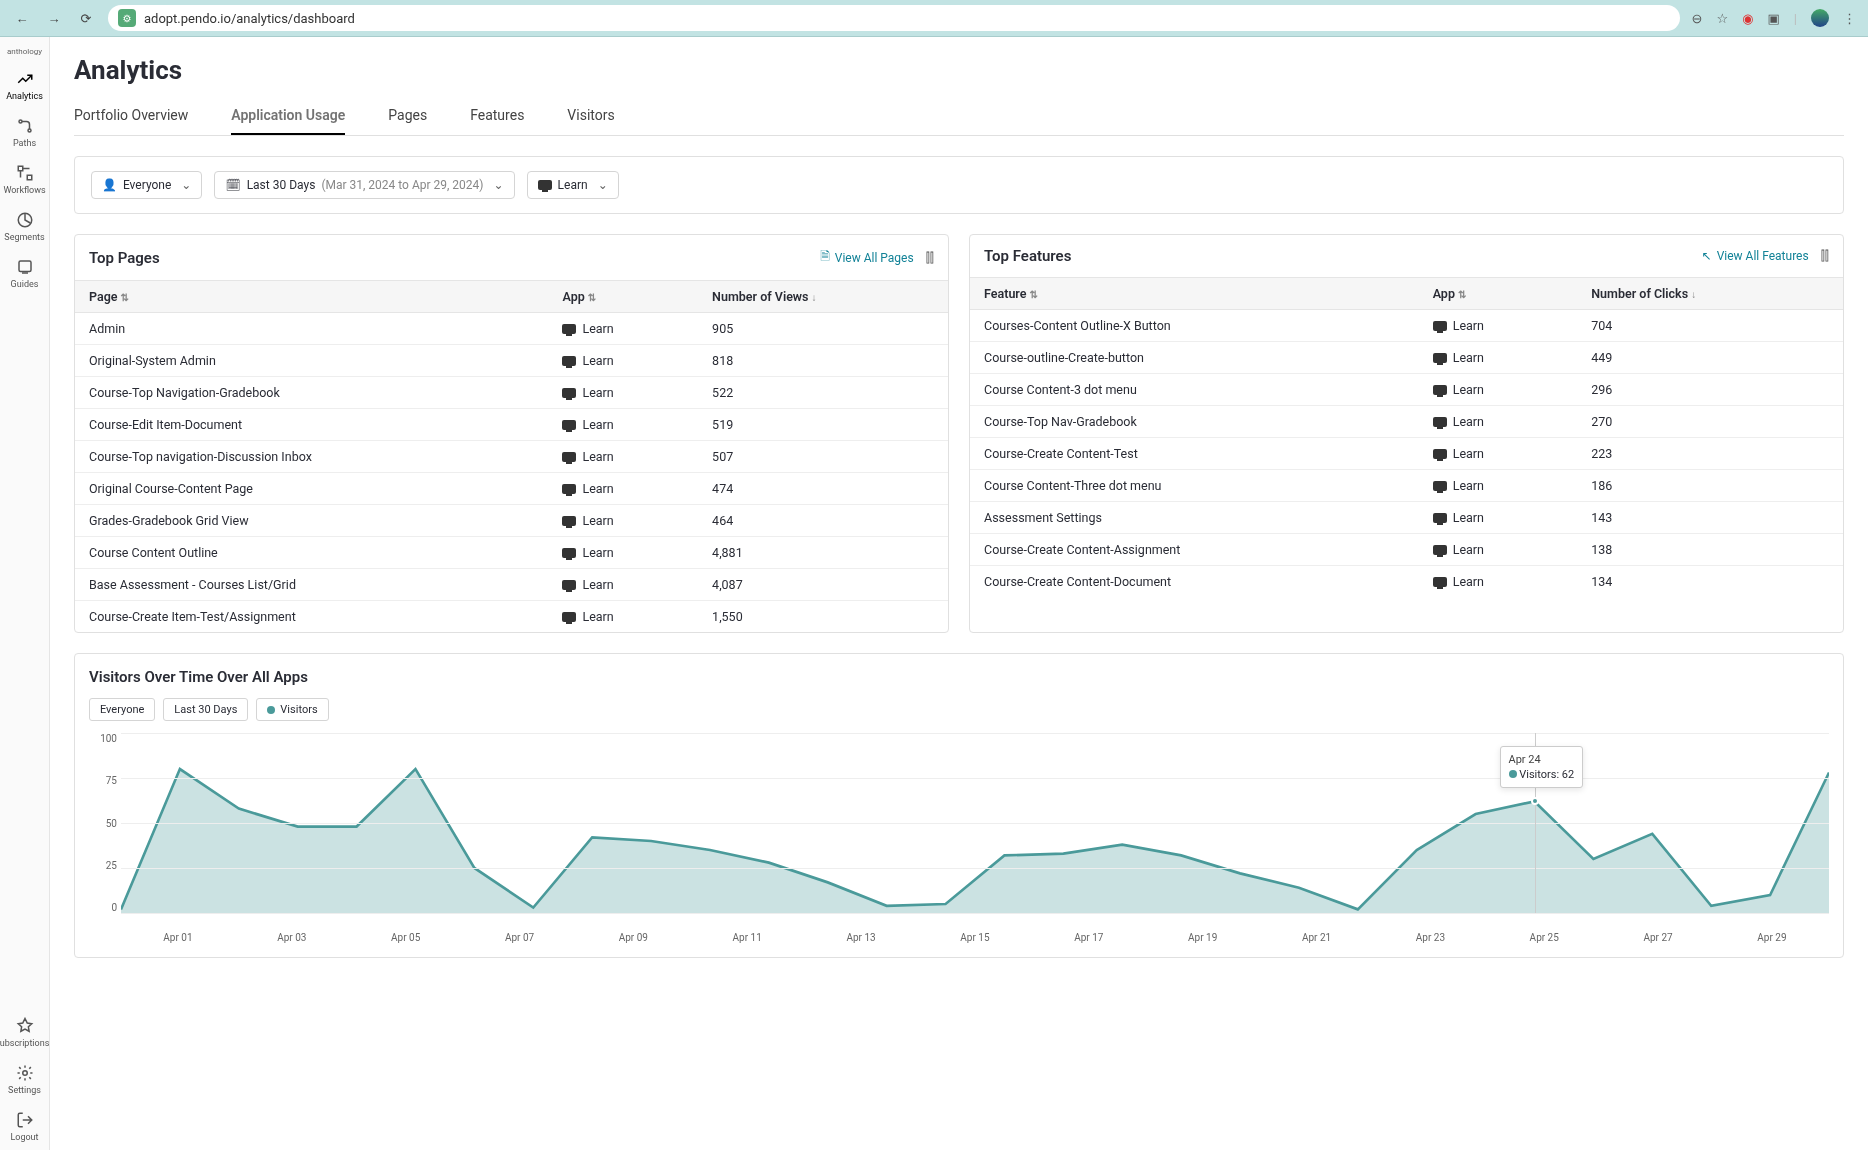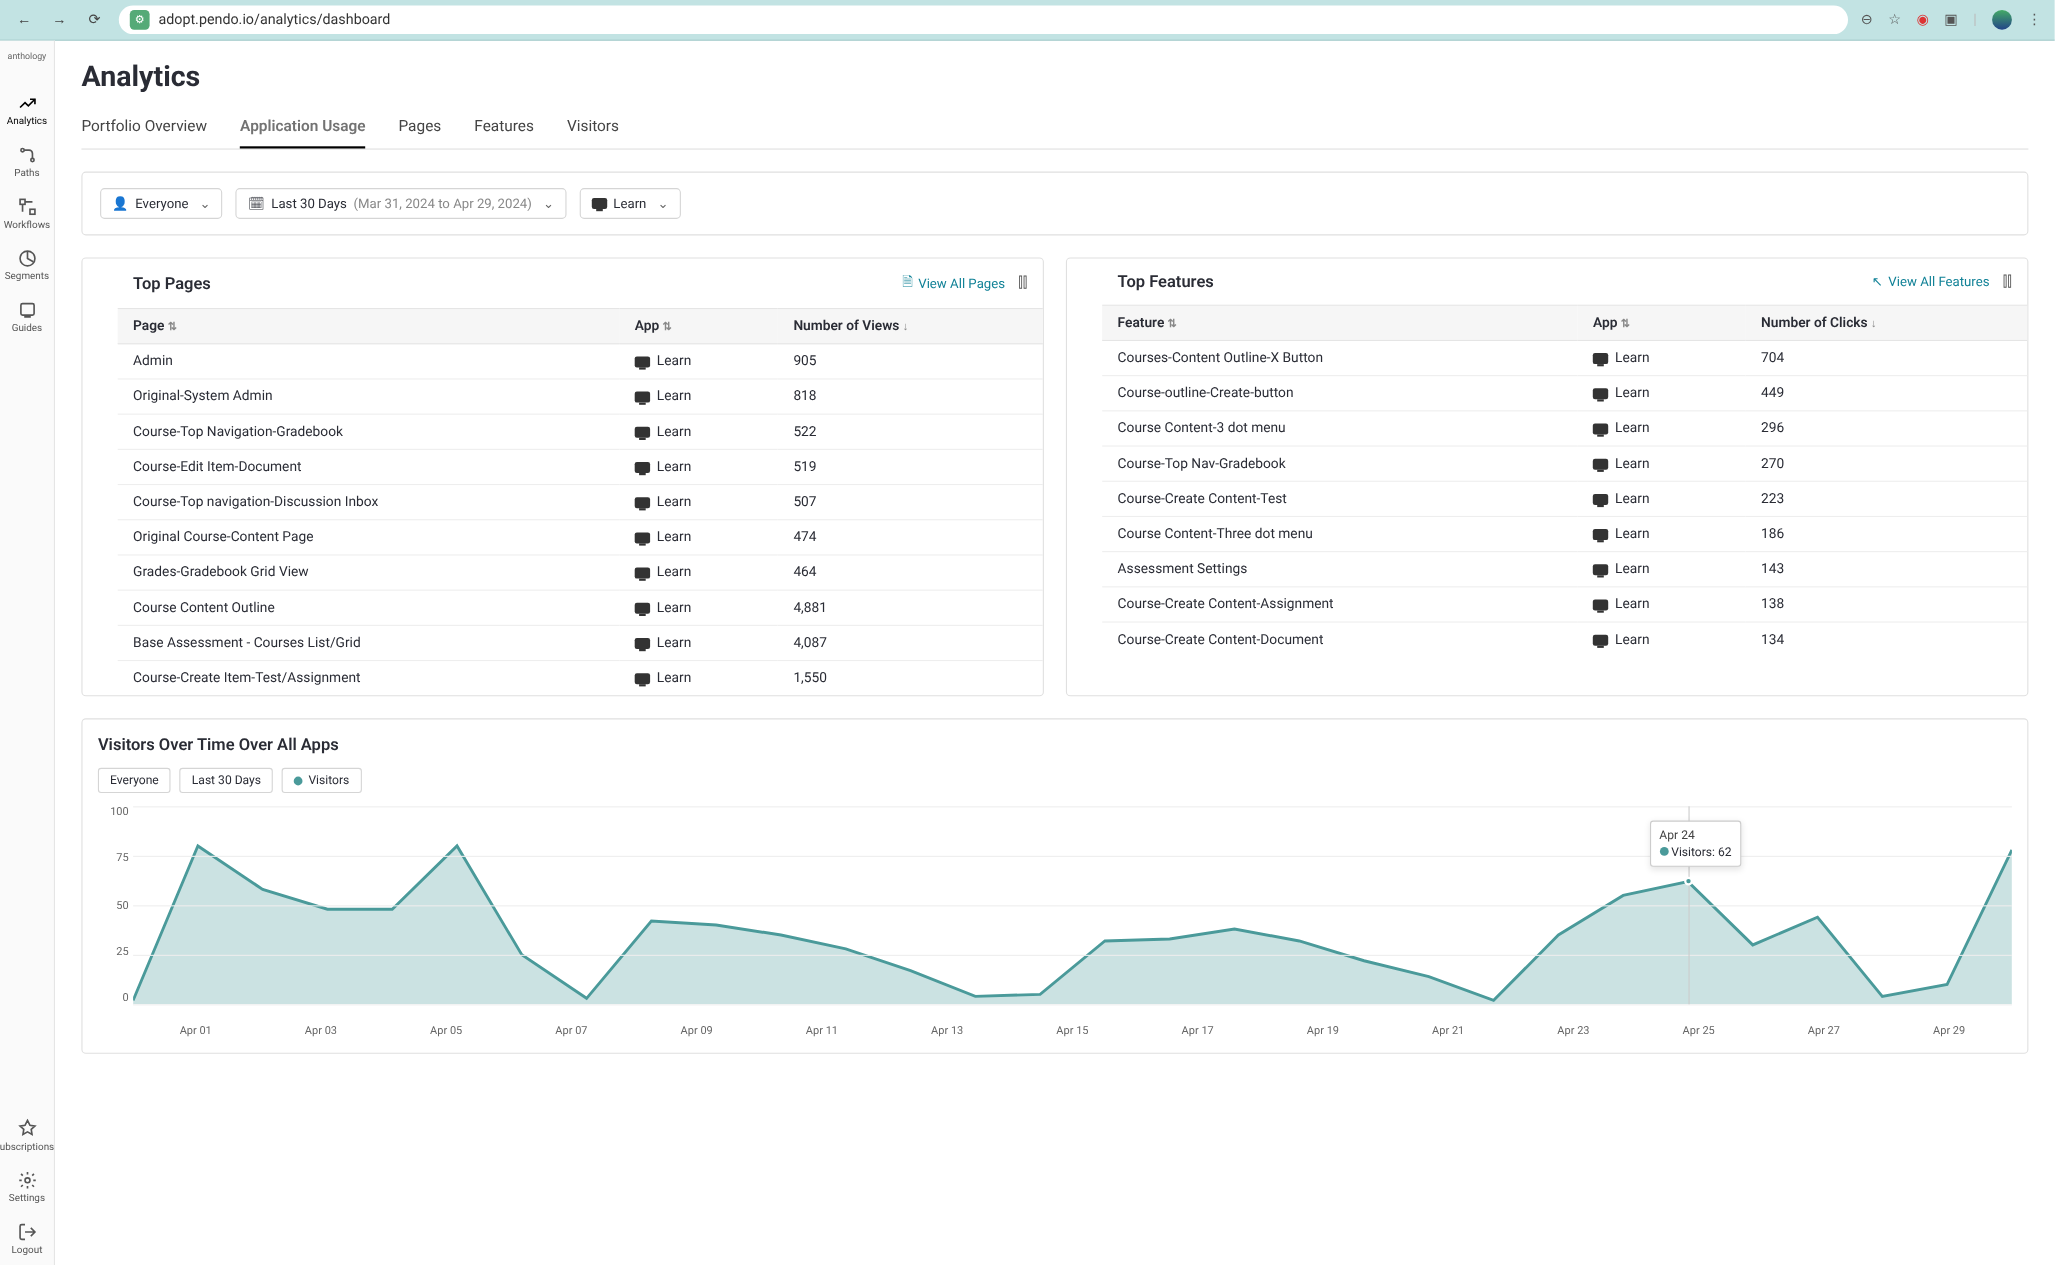--- a/index.html
+++ b/index.html
@@ -5,36 +5,36 @@
 * { margin: 0; padding: 0; box-sizing: border-box; font-family: -apple-system, BlinkMacSystemFont, "Segoe UI", Roboto, sans-serif; }
 body { background: #fff; color: #2a2c35; font-size: 13px; }
 .browser-chrome { background: #c2e3e3; height: 37px; display: flex; align-items: center; padding: 0 12px; gap: 12px; border-bottom: 1px solid #a8cccc; }
 .nav-btn { width: 20px; height: 20px; display: flex; align-items: center; justify-content: center; cursor: pointer; color: #444; }
 .addr-bar { flex: 1; background: #fff; border-radius: 16px; height: 26px; display: flex; align-items: center; padding: 0 10px; gap: 8px; font-size: 13px; color: #333; }
 .addr-icon { width: 18px; height: 18px; background: #5a7; border-radius: 4px; display:flex;align-items:center;justify-content:center;color:#fff;font-size:10px;}
 .chrome-right { display: flex; align-items: center; gap: 14px; color: #555; }
 .chrome-avatar { width:18px;height:18px;border-radius:50%;background:linear-gradient(#4a6,#248);}
 .app { display: flex; height: calc(100vh - 37px); }
 .sidebar { width: 50px; background: #fafafa; border-right: 1px solid #e5e5e5; display: flex; flex-direction: column; align-items: center; padding-top: 10px; }
-.brand { font-size: 8px; color:#666; margin-bottom: 21px; text-align:left; }
+.brand { font-size: 8px; color:#666; margin-bottom: 6px; text-align:left; }
 .side-item { display: flex; flex-direction: column; align-items: center; gap: 3px; padding: 8px 0; cursor: pointer; font-size: 9px; color: #555; width: 100%; }
 .side-item.active { color: #000; }
 .side-item svg { width: 18px; height: 18px; }
 .side-spacer { flex: 1; }
 .main { flex: 1; overflow: auto; padding: 18px 24px; }
 .page-title { font-size: 26px; font-weight: 700; margin-bottom: 14px; }
-.tabs { display: flex; gap: 30px; border-bottom: 1px solid #e0e0e0; margin-bottom: 20px; }
+.tabs { display: flex; gap: 43px; border-bottom: 1px solid #e0e0e0; margin-bottom: 20px; }
 .tab { padding: 8px 0 10px; font-size: 14px; color: #444; cursor: pointer; }
 .tab.active { font-weight: 600; border-bottom: 2px solid #000; color: #737373; }
 .filter-bar { border: 1px solid #e0e0e0; border-radius: 4px; padding: 14px 16px; display: flex; gap: 12px; margin-bottom: 20px; }
 .pill { display: flex; align-items: center; gap: 6px; border: 1px solid #d5d5d5; border-radius: 4px; padding: 6px 10px; font-size: 12px; cursor: pointer; background:#fff;}
 .pill .muted { color: #888; }
 .pill .chev { margin-left: 4px; color:#666; }
 .cards { display: flex; gap: 20px; margin-bottom: 20px; }
-.card { flex: 1; border: 1px solid #e0e0e0; border-radius: 4px; padding-left: 32px; }
+.card { flex: 1; border: 1px solid #e0e0e0; border-radius: 4px; }
 .card-head { display: flex; align-items: center; justify-content: space-between; padding: 12px 14px; }
 .card-title { font-size: 15px; font-weight: 600; }
 .card-actions { display: flex; align-items: center; gap: 12px; }
 .link-teal { color: #128297; font-size: 12px; display:flex;align-items:center;gap:5px; cursor:pointer;}
 .layout-icon { color:#555; cursor:pointer; }
 table { width: 100%; border-collapse: collapse; font-size: 12.5px; }
 thead th { text-align: left; background: #f6f6f6; padding: 8px 14px; font-weight: 600; border-top: 1px solid #e5e5e5; border-bottom: 1px solid #e5e5e5; }
 tbody td { padding: 8px 14px; border-bottom: 1px solid #eee; }
 tbody tr:last-child td { border-bottom: none; }
 .sort-ic { color:#888; font-size:10px; margin-left:3px;}

